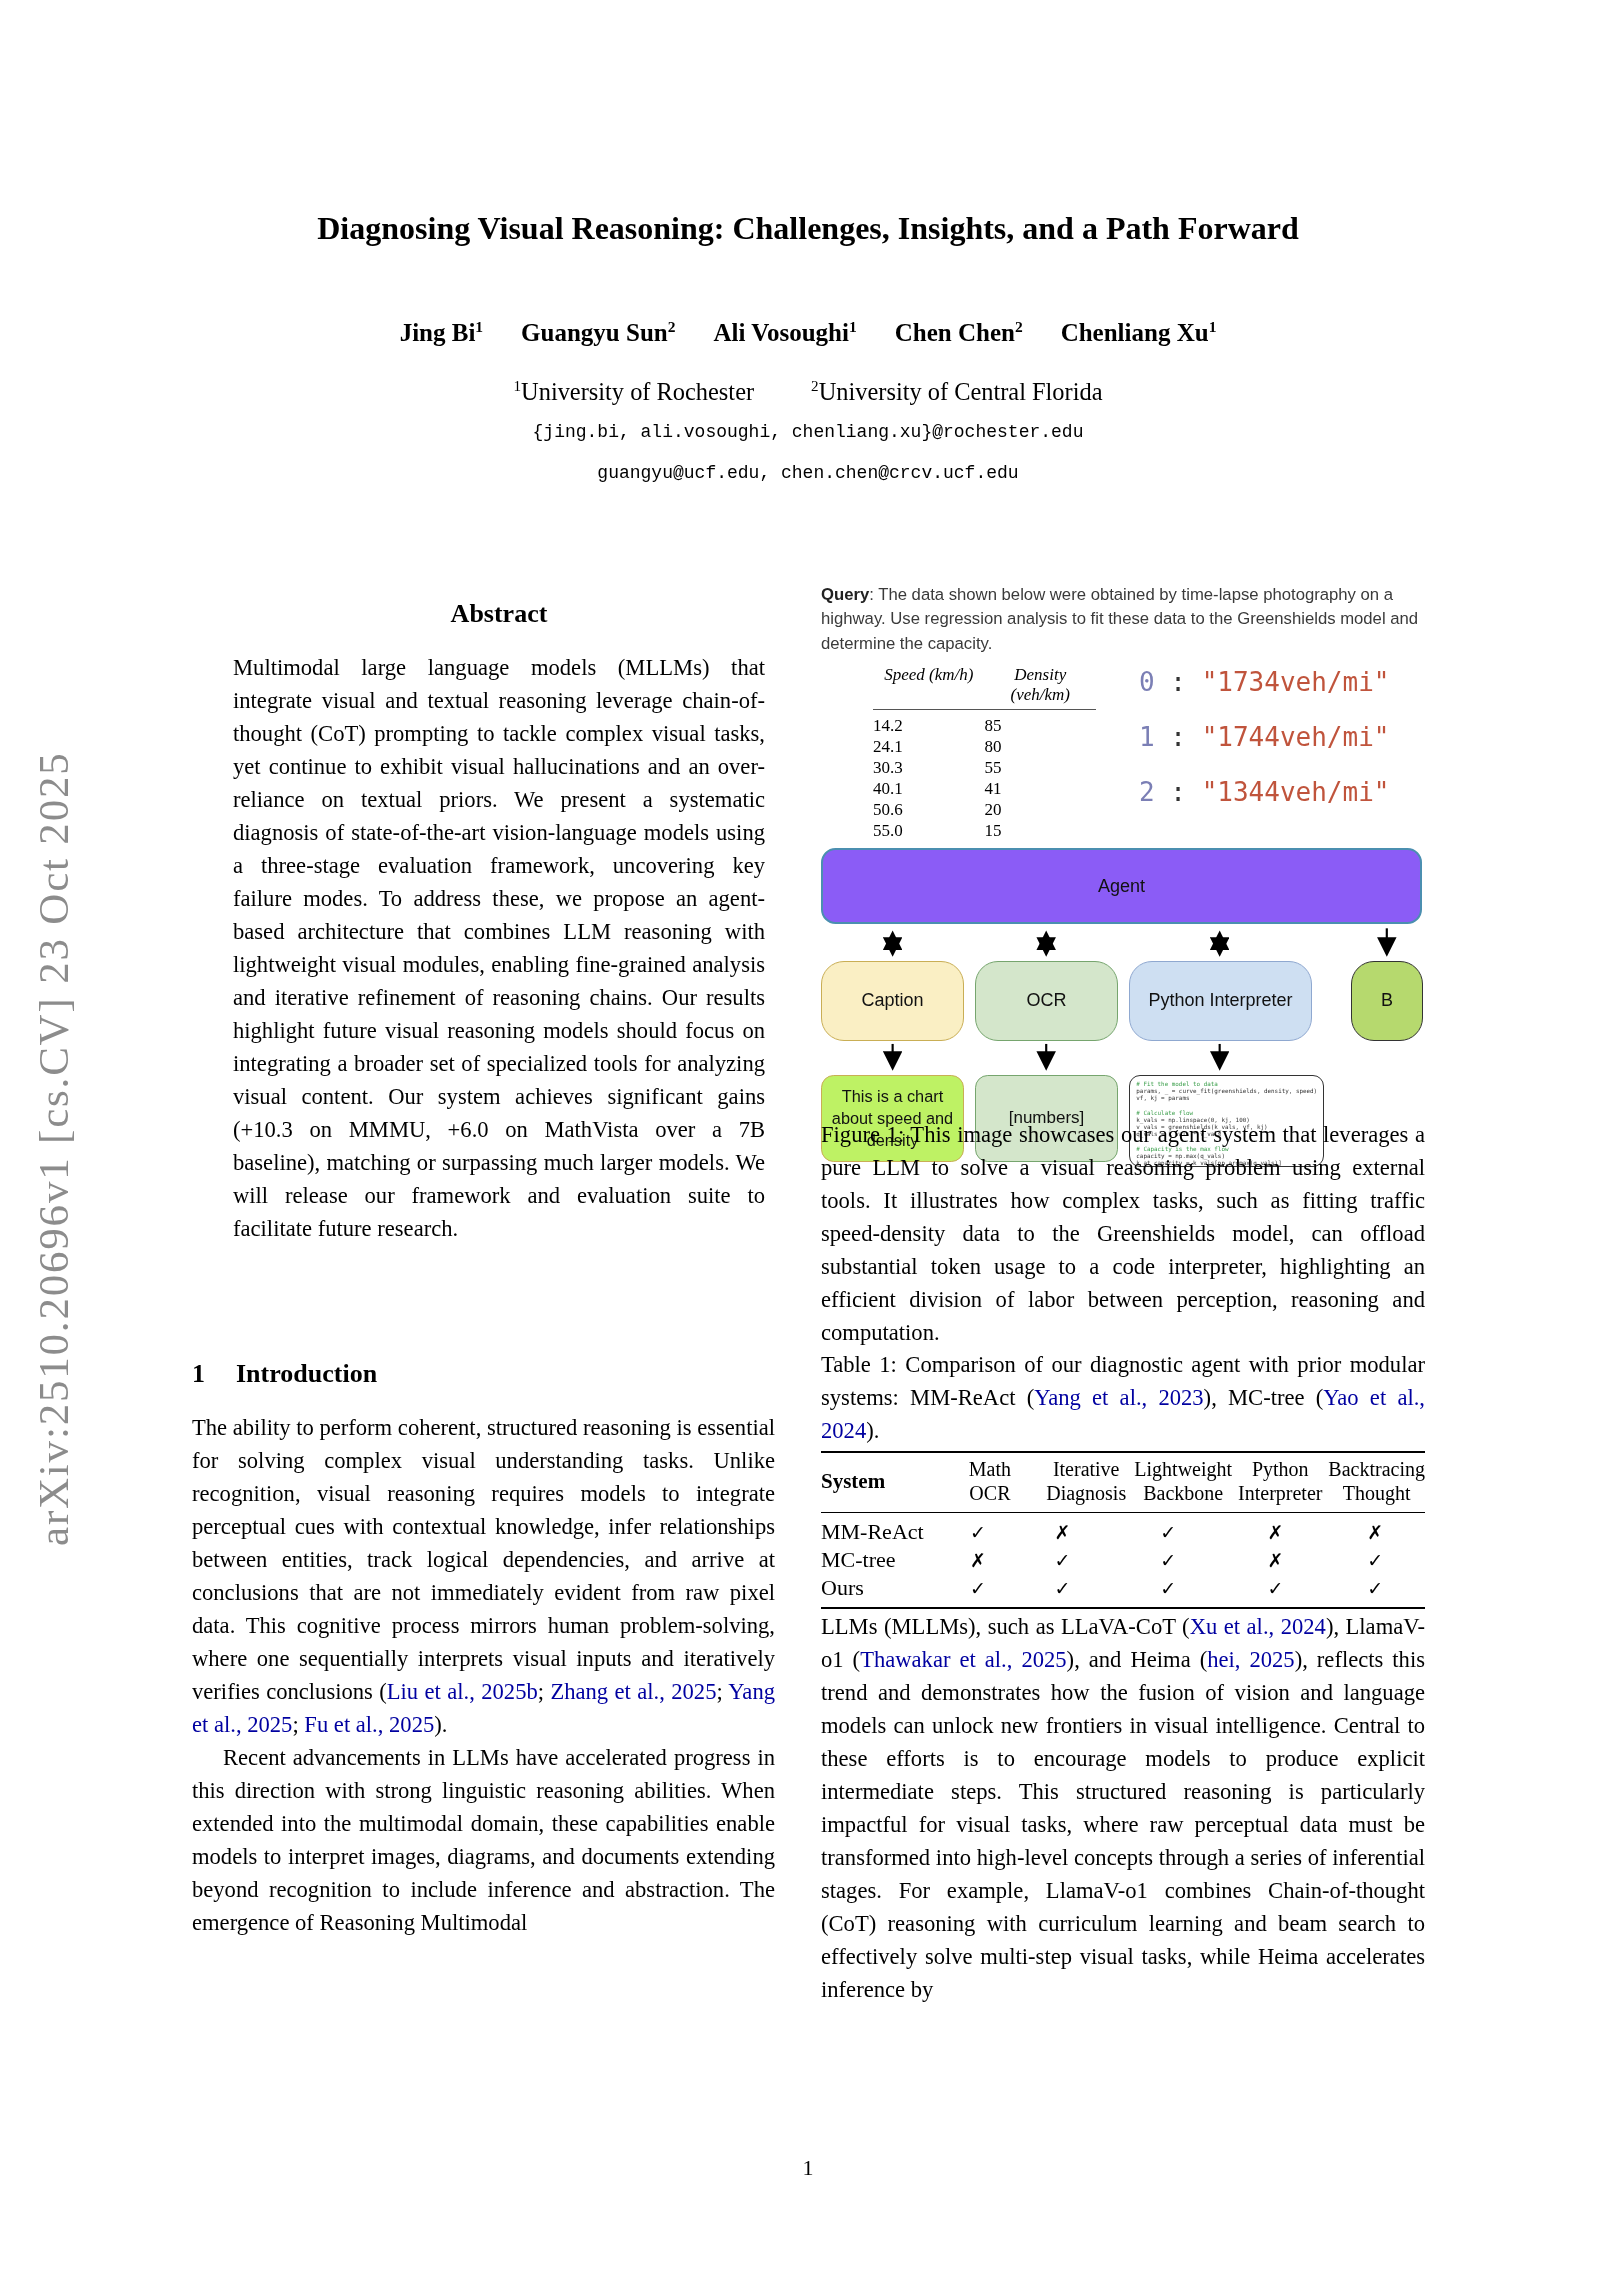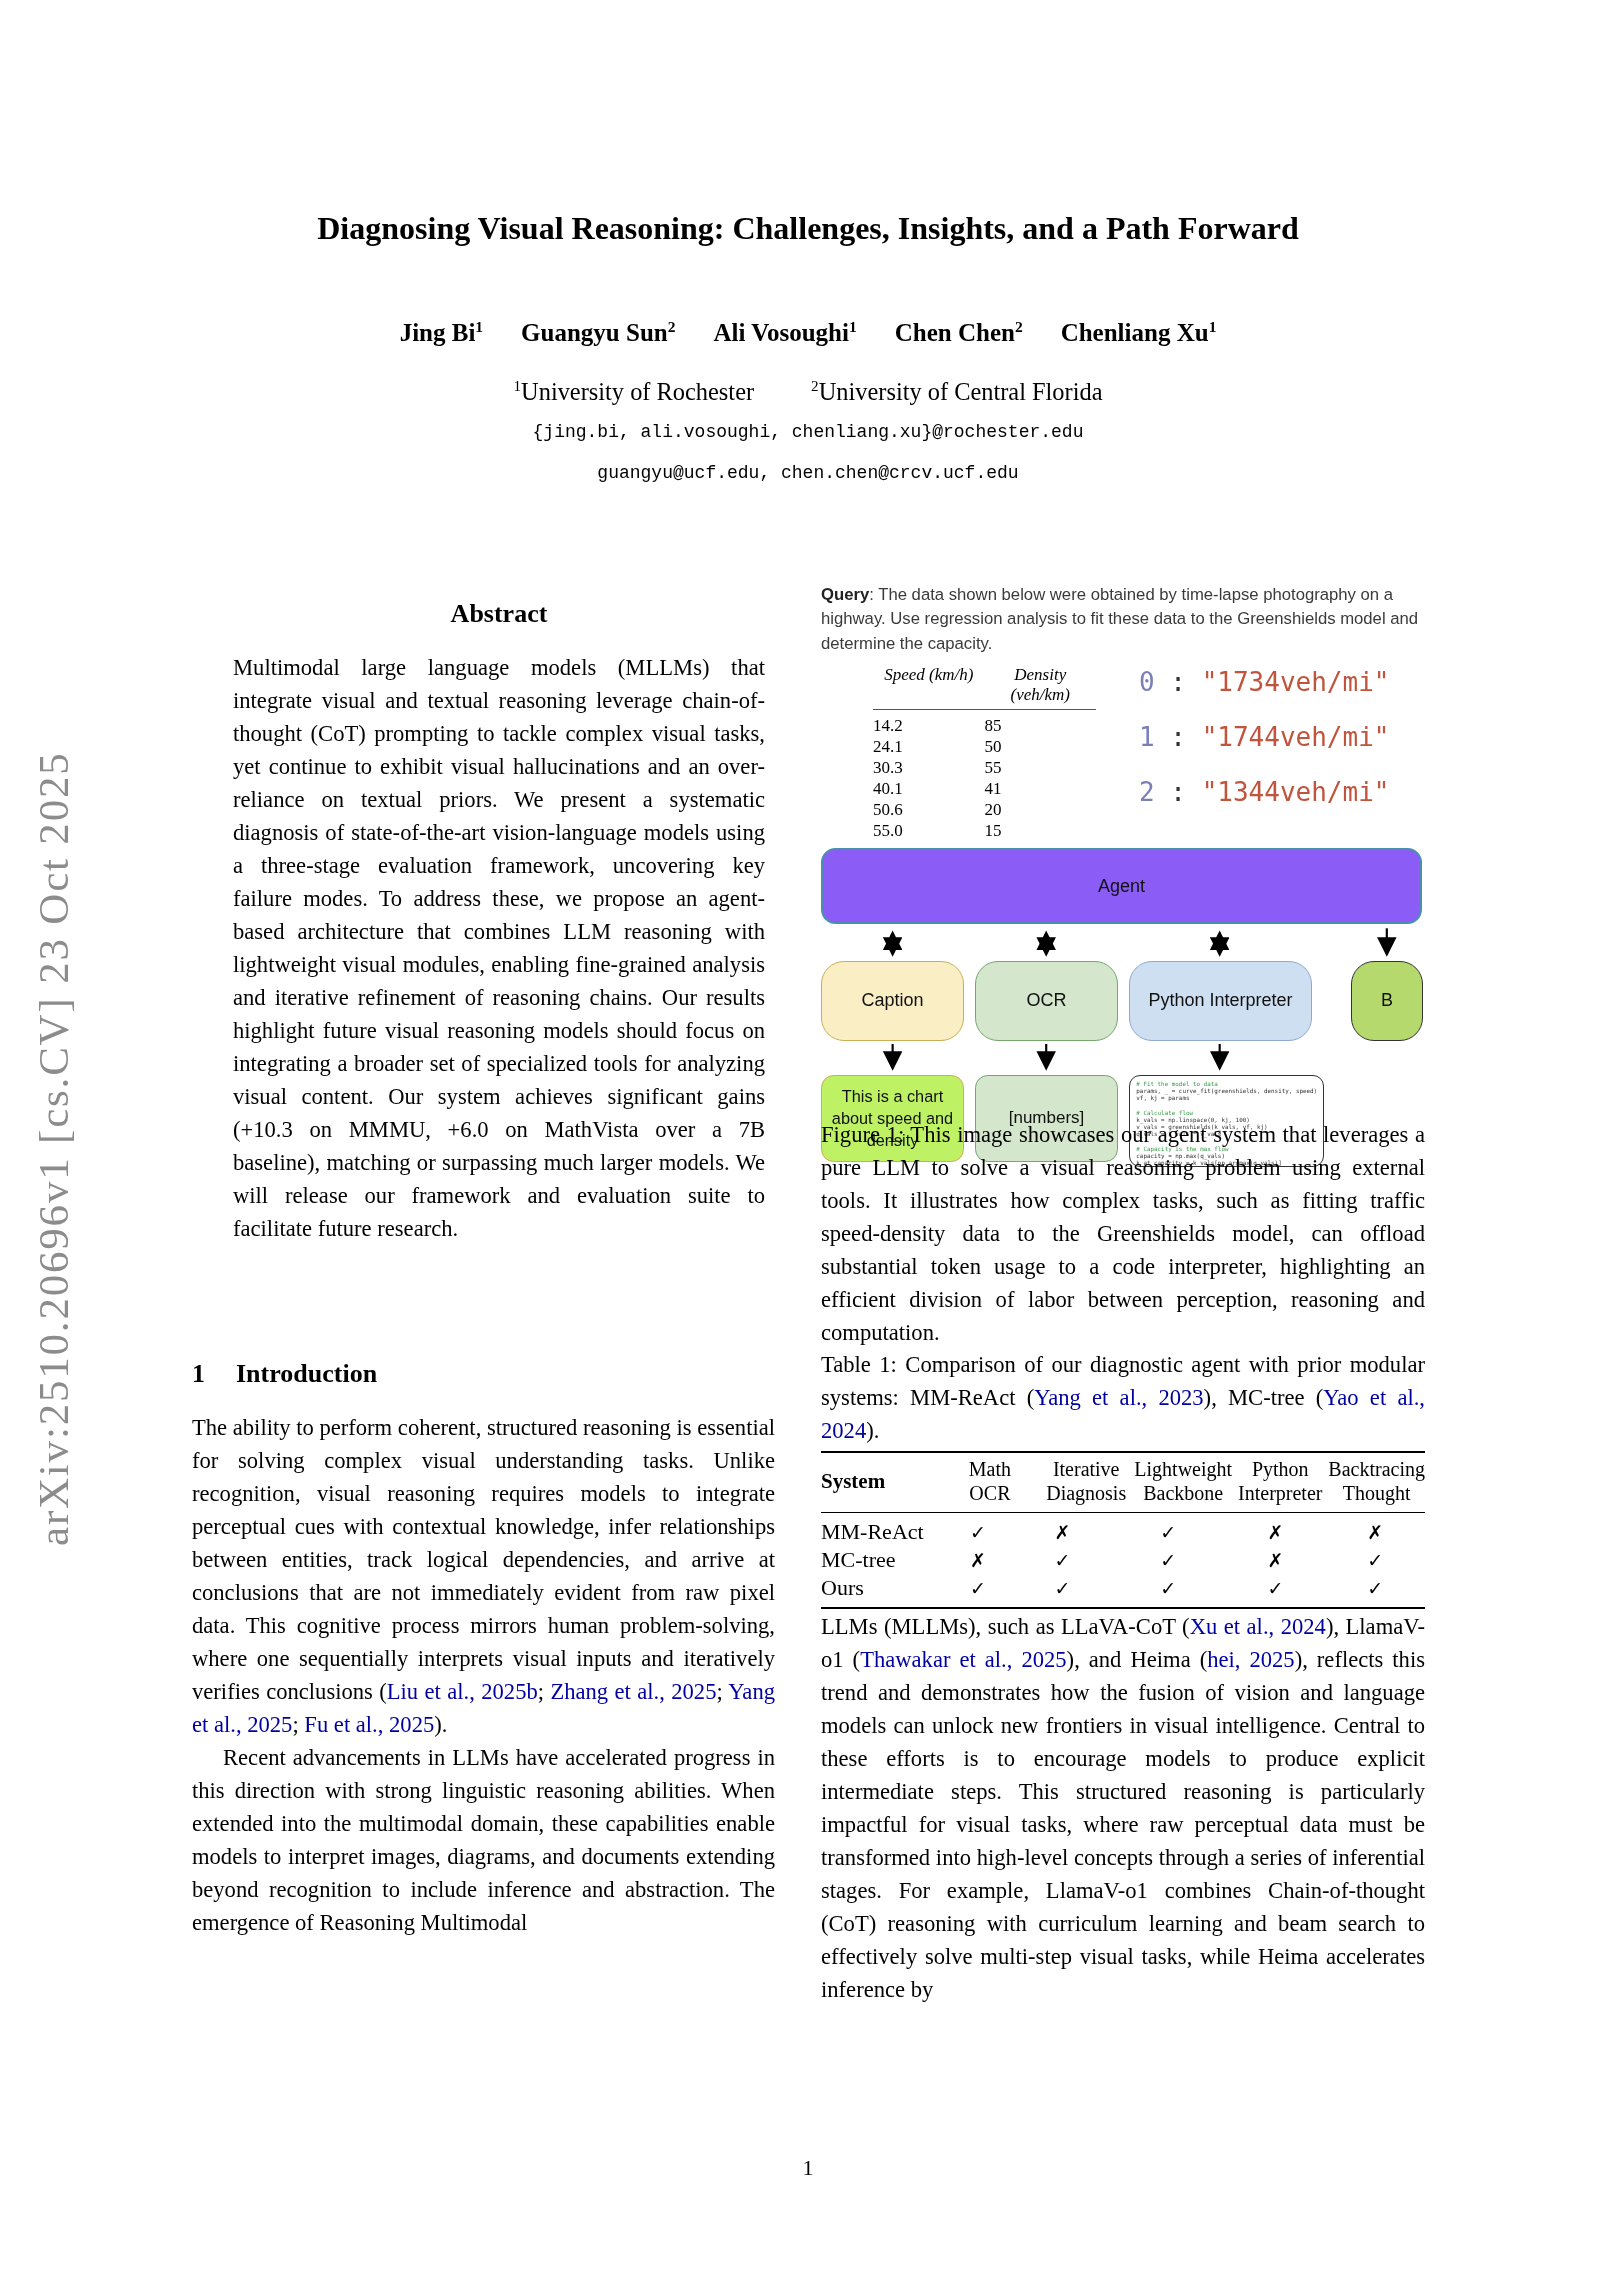--- a/index.html
+++ b/index.html
@@ -153,21 +153,21 @@
         </div>
         <div class="dt-rows">
 
             <div class="dt-row">
               <span class="dt-c">14.2</span>
               <span class="dt-c">85</span>
             </div>
 
             <div class="dt-row">
               <span class="dt-c">24.1</span>
-              <span class="dt-c">50</span>
+              <span class="dt-c">80</span>
             </div>
 
             <div class="dt-row">
               <span class="dt-c">30.3</span>
               <span class="dt-c">55</span>
             </div>
 
             <div class="dt-row">
               <span class="dt-c">40.1</span>
               <span class="dt-c">41</span>

